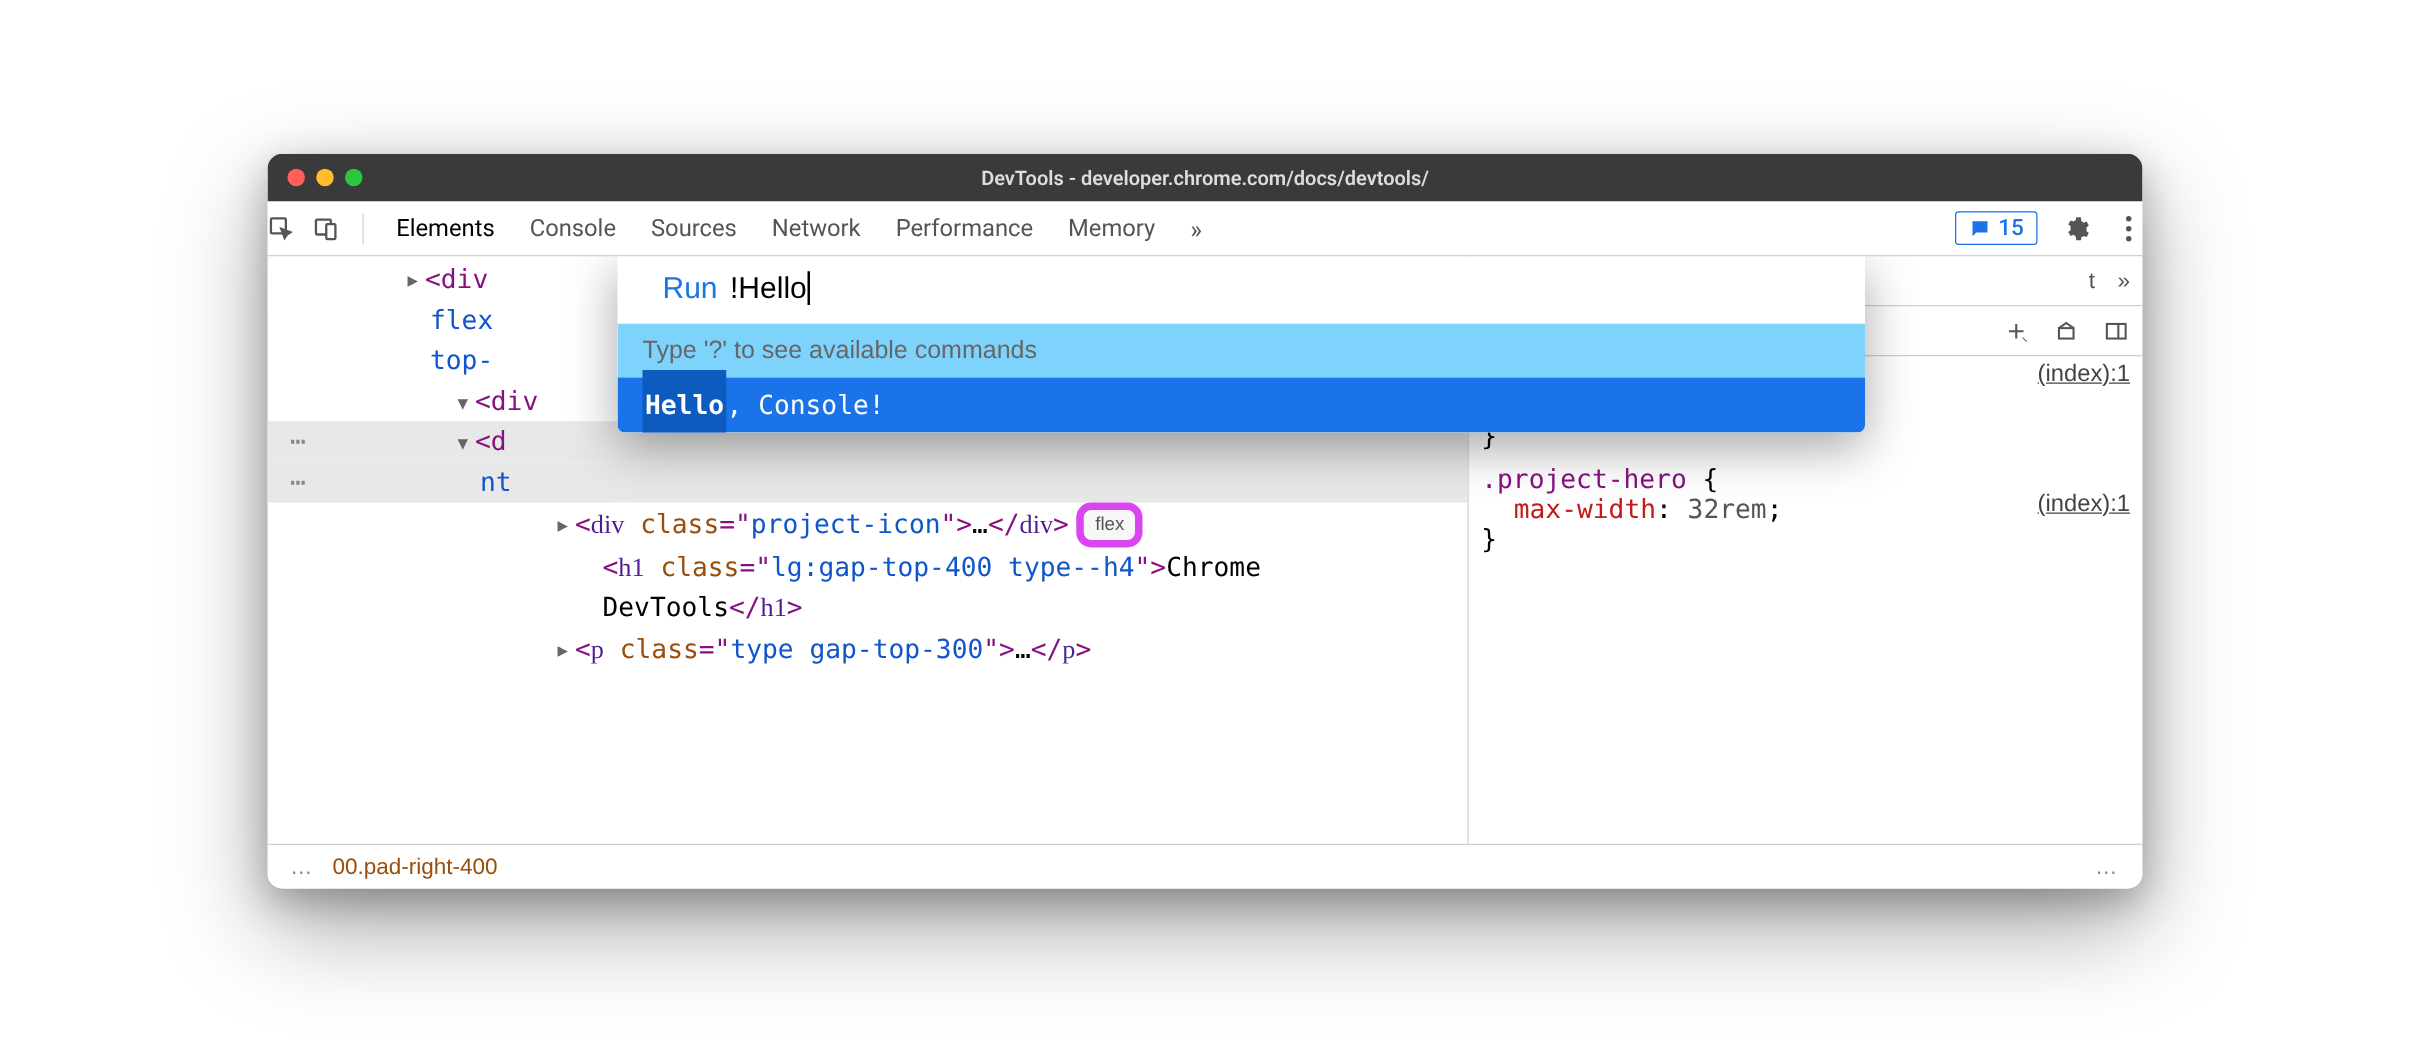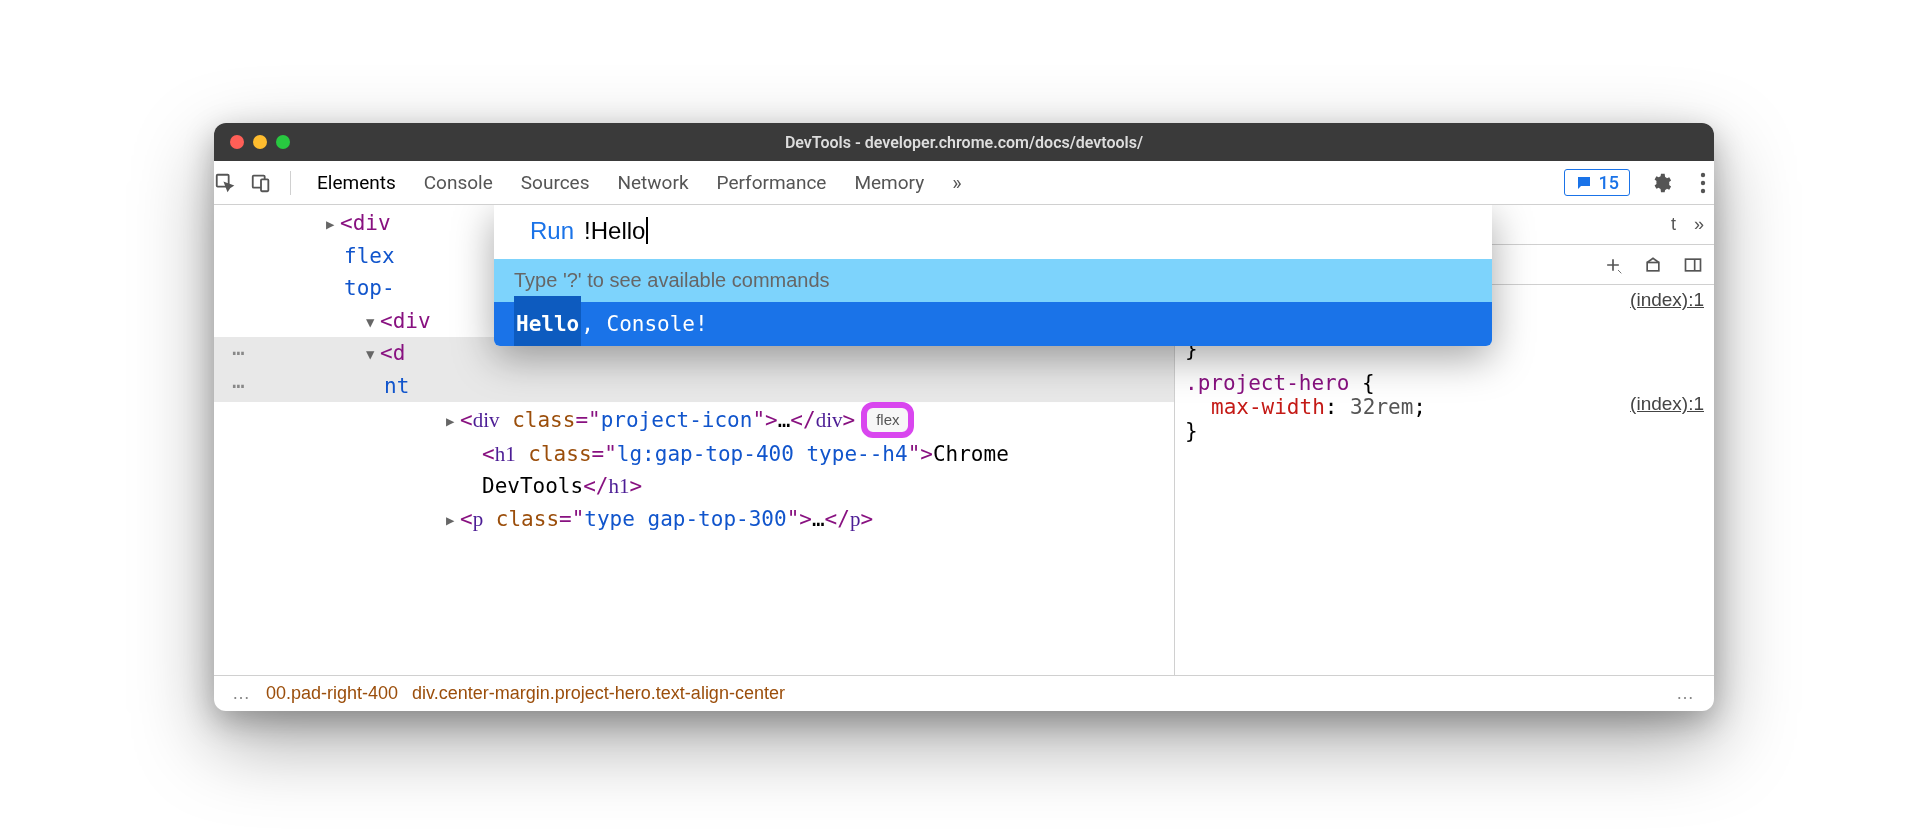--- a/index.html
+++ b/index.html
@@ -290,17 +290,16 @@
       </div>
       <div class="cmd-hint">Type '?' to see available commands</div>
       <div class="cmd-result"><b>Hello</b><span>, Console!</span></div>
     </div>
 
   </div>
 
   <div class="breadcrumb">
     <span class="dots">…</span>
     <span class="bc1">00.pad-right-400</span>
-    <span class="bc2">div.center-margin.project-hero.text-align-center</span>
     <span class="dots" style="margin-left:auto">…</span>
   </div>
 
 </div>
 
 </body></html>

